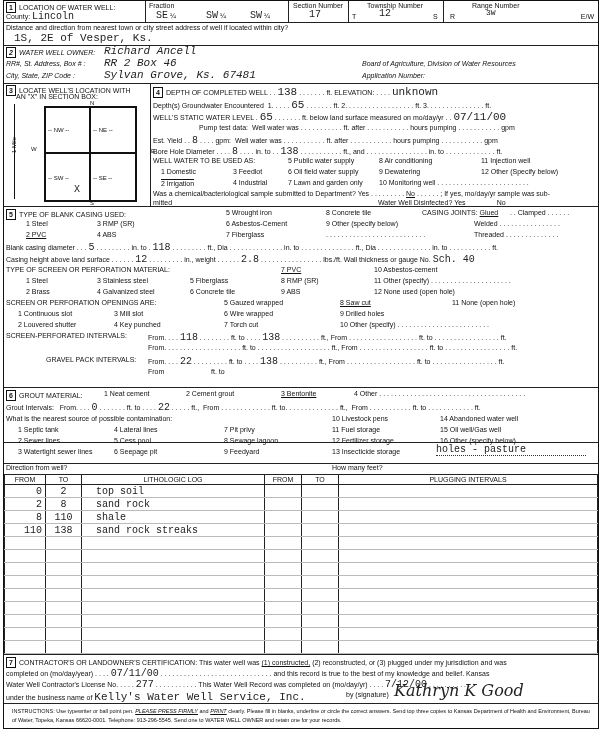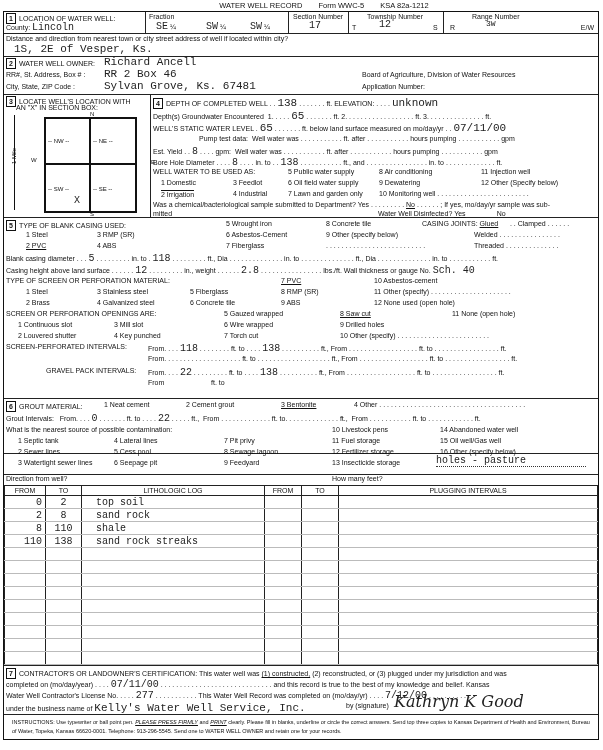--- a/index.html
+++ b/index.html
@@ -24,25 +24,20 @@
   table.log td { border-left:1px solid #222; border-right:1px solid #222; border-bottom:1px solid #bbb; height:12px; padding:0 3px; }
   .sig { font-family:"DejaVu Serif", serif; font-style:italic; font-size:16px; color:#222; }
   .instr { font-size:5.5px; padding:3px 8px; line-height:9px; }
   .grid { position:absolute; border:2px solid #111; }
 </style>
 </head>
 <body>
 
 <div class="page">
 
-  <div class="title">
-    <span>WATER WELL RECORD</span>
-    <span>Form WWC-5</span>
-    <span>KSA 82a-1212</span>
-  </div>
 
   <div class="box">
 
     <div class="row" style="height:21px;">
       <div class="cell" style="width:142px;height:21px;">
         <div class="abs" style="top:1px;left:2px;"><span class="num">1</span><span class="lbl">LOCATION OF WATER WELL:</span></div>
         <div class="abs" style="top:10px;left:2px;"><span class="lbl">County:</span> <span class="typed sm">Lincoln</span></div>
       </div>
       <div class="cell" style="width:143px;height:21px;">
         <div class="abs" style="top:1px;left:3px;">Fraction</div>
@@ -66,21 +61,21 @@
         <div class="abs typed" style="top:7px;left:42px;font-size:8px;">3W</div>
         <div class="abs" style="top:12px;right:4px;">E/W</div>
       </div>
     </div>
 
     <div class="sec" style="height:22px;">
       <div class="abs" style="top:1px;left:2px;">Distance and direction from nearest town or city street address of well if located within city?</div>
       <div class="abs typed" style="top:9px;left:10px;">1S, 2E of Vesper, Ks.</div>
     </div>
 
-    <div class="sec" style="height:37px;">
+    <div class="sec" style="height:37px;font-style:italic;">
       <div class="abs" style="top:1px;left:2px;"><span class="num">2</span><span class="lbl">WATER WELL OWNER:</span></div>
       <div class="abs typed" style="top:-1px;left:100px;">Richard Ancell</div>
       <div class="abs" style="top:14px;left:2px;">RR#, St. Address, Box # :</div>
       <div class="abs typed" style="top:11px;left:100px;">RR 2 Box 46</div>
       <div class="abs" style="top:14px;left:358px;">Board of Agriculture, Division of Water Resources</div>
       <div class="abs" style="top:26px;left:2px;">City, State, ZIP Code :</div>
       <div class="abs typed" style="top:23px;left:100px;">Sylvan Grove, Ks. 67481</div>
       <div class="abs" style="top:26px;left:358px;">Application Number:</div>
     </div>
 

